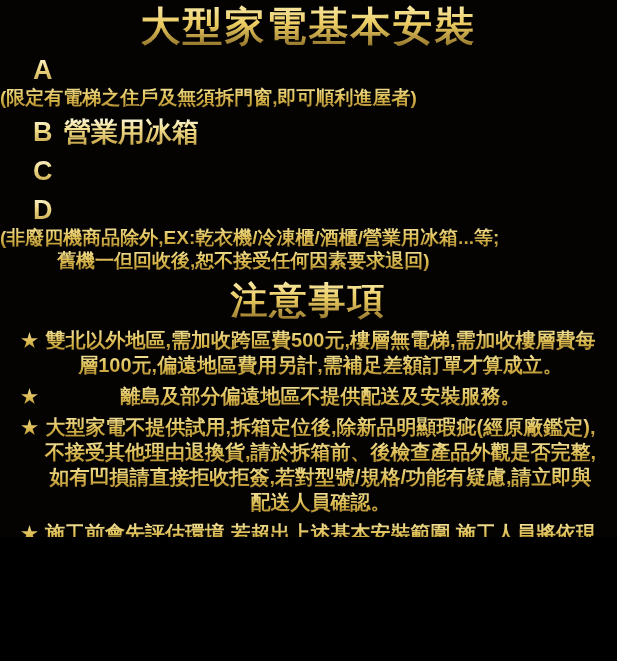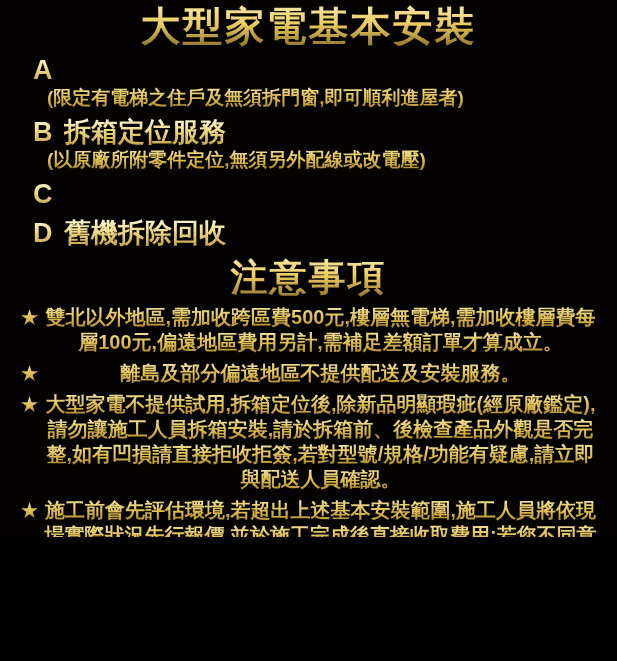--- a/index.html
+++ b/index.html
@@ -62,21 +62,20 @@
     margin-left: 33px;
     font-size: 27px;
     line-height: 32px;
   }
   .item-letter {
     width: 24px;
     flex: 0 0 auto;
     margin-right: 7px;
   }
   .item-detail {
-    margin-left: 47px;
     font-size: 19px;
     line-height: 23px;
     max-width: 540px;
   }
   .item-detail.cont { margin-left: 57px; }
   .notes-title {
     margin: 8px 0 6px 0;
     text-align: center;
     font-size: 37px;
     line-height: 42px;
@@ -110,57 +109,57 @@
     <div class="item">
       <div class="item-head">
         <span class="item-letter gold-head">A</span>
       </div>
       <div class="item-detail gold-sub">(限定有電梯之住戶及無須拆門窗,即可順利進屋者)</div>
     </div>
 
     <div class="item">
       <div class="item-head">
         <span class="item-letter gold-head">B</span>
-        <span class="gold-head">拆箱定位服務</span>
+        <span class="gold-head">營業用冰箱</span>
       </div>
-      <div class="item-detail gold-sub">(以原廠所附零件定位,無須另外配線或改電壓)</div>
     </div>
 
     <div class="item">
       <div class="item-head">
         <span class="item-letter gold-head">C</span>
       </div>
     </div>
 
     <div class="item">
       <div class="item-head">
         <span class="item-letter gold-head">D</span>
-        <span class="gold-head">舊機拆除回收</span>
       </div>
+      <div class="item-detail gold-sub">(非廢四機商品除外,EX:乾衣機/冷凍櫃/酒櫃/營業用冰箱...等;</div>
+      <div class="item-detail cont gold-sub">舊機一但回收後,恕不接受任何因素要求退回)</div>
     </div>
 
   </section>
 
   <h2 class="notes-title gold-big">注意事項</h2>
 
   <section class="notes">
 
     <div class="note">
       <span class="note-star gold-note">★</span>
       <span class="note-text gold-note">雙北以外地區,需加收跨區費500元,樓層無電梯,需加收樓層費每層100元,偏遠地區費用另計,需補足差額訂單才算成立。</span>
     </div>
 
     <div class="note">
       <span class="note-star gold-note">★</span>
       <span class="note-text gold-note">離島及部分偏遠地區不提供配送及安裝服務。</span>
     </div>
 
     <div class="note">
       <span class="note-star gold-note">★</span>
-      <span class="note-text gold-note">大型家電不提供試用,拆箱定位後,除新品明顯瑕疵(經原廠鑑定),請勿讓施工人員拆箱安裝,請於拆箱前、後檢查產品外觀是否完整,如有凹損請直接拒收拒簽,若對型號/規格/功能有疑慮,請立即與配送人員確認。</span>
+      <span class="note-text gold-note">大型家電不提供試用,拆箱定位後,除新品明顯瑕疵(經原廠鑑定),不接受其他理由退換貨,請於拆箱前、後檢查產品外觀是否完整,如有凹損請直接拒收拒簽,若對型號/規格/功能有疑慮,請立即與配送人員確認。</span>
     </div>
 
     <div class="note">
       <span class="note-star gold-note">★</span>
       <span class="note-text gold-note">施工前會先評估環境,若超出上述基本安裝範圍,施工人員將依現場實際狀況先行報價,並於施工完成後直接收取費用;若您不同意該報價,請勿讓施工人員拆箱安裝,以避免後續爭議。</span>
     </div>
 
   </section>
 
 </div>

